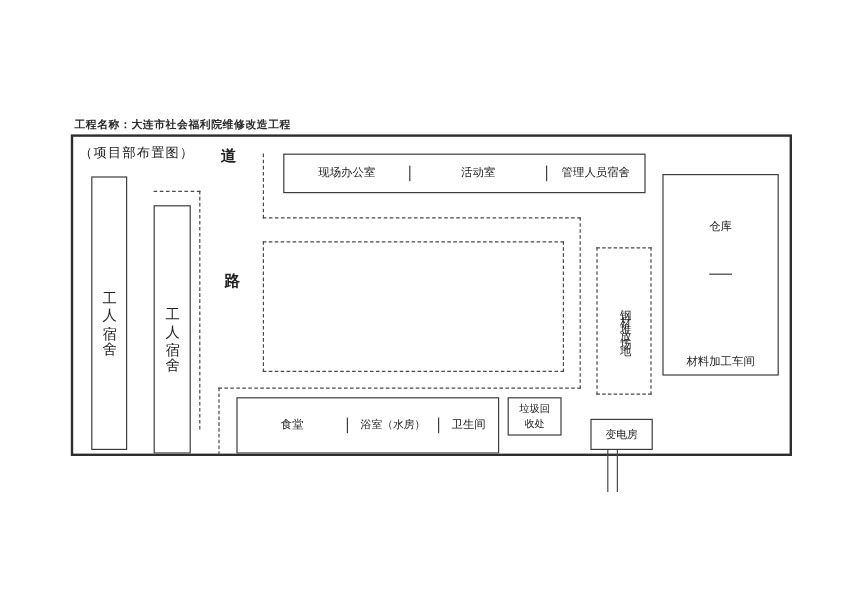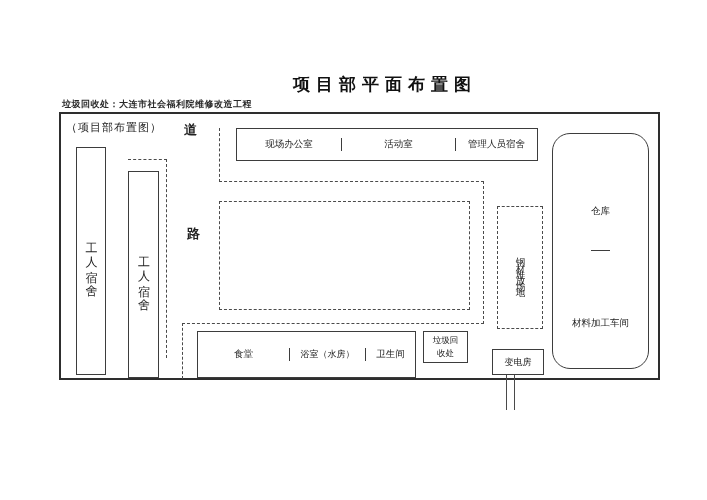--- a/index.html
+++ b/index.html
@@ -33,22 +33,21 @@
   .col .cell{display:flex;align-items:center;justify-content:center;border-bottom:1.2px solid #3d3d3d;}
   .col .cell:last-child{border-bottom:none;}
   .wrapbox{font-size:8.5px;line-height:1.55;text-align:center;padding:0 6px;color:#222;}
   .powerline{border-left:1.2px solid #4a4a4a;width:0;}
 </style>
 </head>
 <body>
 
 <div class="page">
 
-  <div class="abs title">项目部平面布置图</div>
-  <div class="abs subtitle">垃圾回收处：大连市社会福利院维修改造工程</div>
+  <div class="abs subtitle">工程名称：大连市社会福利院维修改造工程</div>
 
   <div class="abs outer"></div>
   <div class="abs caption">（项目部布置图）</div>
 
   <div class="abs roadchar" style="left:184px;top:121px;">道</div>
   <div class="abs roadchar" style="left:187px;top:225px;">路</div>
 
   <div class="abs box" style="left:76px;top:147px;width:30px;height:228px;">
     <span class="vtext">工人宿舍</span>
   </div>
@@ -75,21 +74,21 @@
       <span class="lbl">管理人员宿舍</span>
     </div>
   </div>
 
   <div class="abs dashedbox" style="left:219px;top:201px;width:251px;height:109px;"></div>
 
   <div class="abs dashedbox" style="left:497px;top:206px;width:46px;height:123px;">
     <span class="vtext-sm">钢材堆放场地</span>
   </div>
 
-  <div class="abs box col" style="left:552px;top:133px;width:97px;height:236px;padding:0;border-radius:18px;">
+  <div class="abs box col" style="left:552px;top:145px;width:97px;height:168px;padding:0;">
     <div class="cell" style="height:78px;">
       <span class="lbl">仓库</span>
     </div>
     <div class="cell" style="height:79px;align-items:flex-end;">
       <span class="lbl">材料加工车间</span>
     </div>
   </div>
 
   <div class="abs box row" style="left:197px;top:331px;width:219px;height:47px;padding:0;">
     <div class="cell" style="width:91px;">

